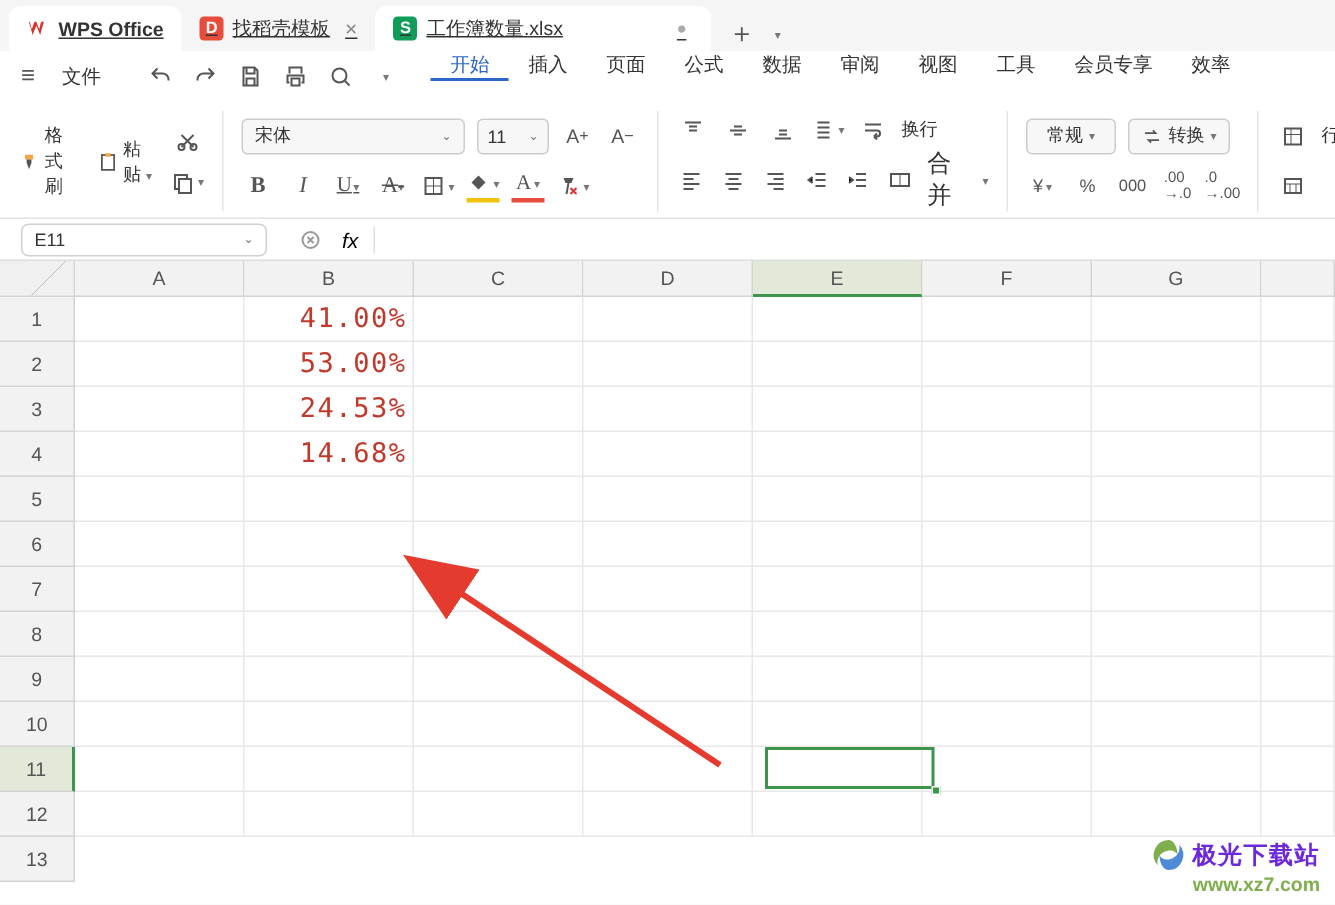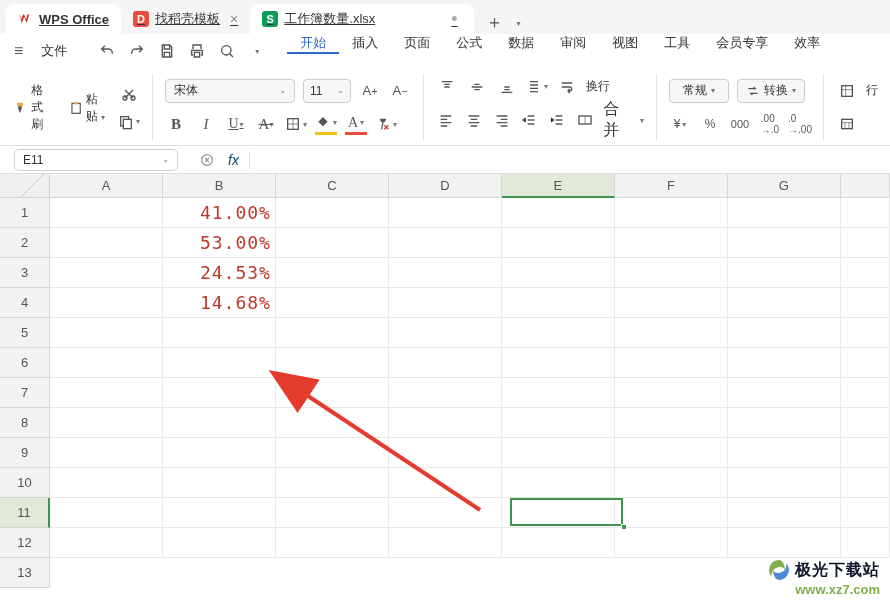--- a/index.html
+++ b/index.html
@@ -27,35 +27,35 @@
     .menu-tab { display: flex; align-items: center; padding: 0 13px; font-size: 13px; cursor: pointer; color: #333; }
     .menu-tab.active { color: #2c67c9; border-bottom: 2.5px solid #2c67c9; margin-bottom: -1px; }
     
     
     .ribbon { background: #fff; height: 78px; display: flex; border-bottom: 1px solid #e0e0e0; padding: 6px 0 4px 0; }
     .ribbon-group { border-right: 1px solid #e5e5e5; padding: 0 12px; display: flex; flex-direction: column; }
     .rg-top { flex: 1; display: flex; align-items: center; gap: 8px; }
     .rg-bot { flex: 1; display: flex; align-items: center; gap: 8px; }
     .big-btn { display: flex; flex-direction: row; align-items: center; justify-content: center; gap: 3px; padding: 0 2px; font-size: 12px; color: #333; height: 66px; }
     .big-btn svg { width: 22px; height: 22px; }
-    .font-name { width: 130px; height: 24px; border: 1px solid #ccc; border-radius: 4px; background: #f7f7f7; display:flex; align-items:center; justify-content:space-between; padding: 0 8px; font-size: 12px; }
+    .font-name { width: 149px; height: 24px; border: 1px solid #ccc; border-radius: 4px; background: #f7f7f7; display:flex; align-items:center; justify-content:space-between; padding: 0 8px; font-size: 12px; }
     .font-size { width: 48px; height: 24px; border: 1px solid #ccc; border-radius: 4px; background: #f7f7f7; display:flex; align-items:center; justify-content:space-between; padding: 0 6px; font-size: 12px; }
     .ico { width: 22px; height: 22px; display: inline-flex; align-items: center; justify-content: center; color: #555; cursor:pointer; }
     .ico svg { width: 16px; height: 16px; }
     .combo { display: inline-flex; align-items: center; gap: 2px; }
     .caret { font-size: 8px; color: #777; }
     .underline-red { border-bottom: 3px solid #e74c3c; }
     .underline-yellow { border-bottom: 3px solid #f1c40f; }
     .txtbtn { height: 24px; border: 1px solid #ccc; border-radius: 4px; background: #f7f7f7; display:flex; align-items:center; justify-content:center; padding: 0 8px; gap:4px; font-size:12px; }
     
     
     .fbar-row { background: #fff; height: 28px; display: flex; align-items: center; border-bottom: 1px solid #ddd; }
     .namebox { width: 164px; height: 22px; margin: 0 12px 0 14px; border: 1px solid #d0d0d0; border-radius: 5px; display:flex; align-items:center; padding: 0 8px; justify-content: space-between; background:#fff; }
     .fbar { flex:1; display:flex; align-items:center; gap:10px; padding-left:6px; }
-    .fx { font-style: italic; color: #0c4a6e; font-size: 14px; }
+    .fx { font-style: italic; color: #000000; font-size: 14px; }
     
     
     .grid { position: relative; background: #fff; }
     .sel-all { position:absolute; left:0; top:0; width:50px; height:24px; background:linear-gradient(135deg,#f0f0f0 0%,#f0f0f0 60%,#c0c0c0 61%,#f0f0f0 62%); border-right:1px solid #d4d4d4; border-bottom:1px solid #d4d4d4; }
     .col-headers { position:absolute; left:50px; top:0; right:0; height:24px; display:flex; }
     .ch { width: 115px; background:#f2f2f2; border-right:1px solid #d4d4d4; border-bottom:1px solid #d4d4d4; display:flex; align-items:center; justify-content:center; color:#555; font-size:13px; }
     .ch.active { background: #e3e9d9; border-bottom: 2px solid #3d944b; }
     .row-headers { position:absolute; left:0; top:24px; width:50px; }
     .rh { height: 30px; background:#f2f2f2; border-right:1px solid #d4d4d4; border-bottom:1px solid #d4d4d4; display:flex; align-items:center; justify-content:center; color:#555; font-size:13px; }
     .rh.active { background: #e3e9d9; border-right: 2px solid #3d944b; }
@@ -63,21 +63,21 @@
     .row { display:flex; height:30px; }
     .cell { width: 115px; border-right:1px solid #e8e8e8; border-bottom:1px solid #e8e8e8; display:flex; align-items:center; padding: 0 4px; justify-content:flex-end; font-family: "SimSun", monospace; font-size: 18px; color:#c0392b; letter-spacing: 1px;}
     .selcell { position:absolute; border: 2px solid #3d944b; width: 113px; height: 28px; pointer-events:none; }
     .selhandle { position:absolute; width:6px; height:6px; background:#3d944b; border:1px solid #fff; }
     
     
     .arrow-overlay { position: absolute; pointer-events: none; }
     
     
     .watermark { position: absolute; right: 10px; bottom: 6px; display:flex; flex-direction:column; align-items:flex-end; }
-    .wm-top { font-size: 16px; color:#0f172a; letter-spacing:1px; font-weight: 600; text-shadow: 0 0 1px rgba(255,255,255,0.8);}
+    .wm-top { font-size: 16px; color:#6d28d9; letter-spacing:1px; font-weight: 600; text-shadow: 0 0 1px rgba(255,255,255,0.8);}
     .wm-bot { font-size: 13px; color:#7fae4c; font-weight:600; text-shadow: 0 0 1px rgba(255,255,255,0.8);}
     .wm-swirl { width: 24px; height: 24px; margin-right:4px; }
   </style>
 </head>
 <body>
 
 <div class="tabs-bar">
   <div class="app-tab app-tabhome active">
     <span class="tab-logo-w">
       <svg viewBox="0 0 24 24">

